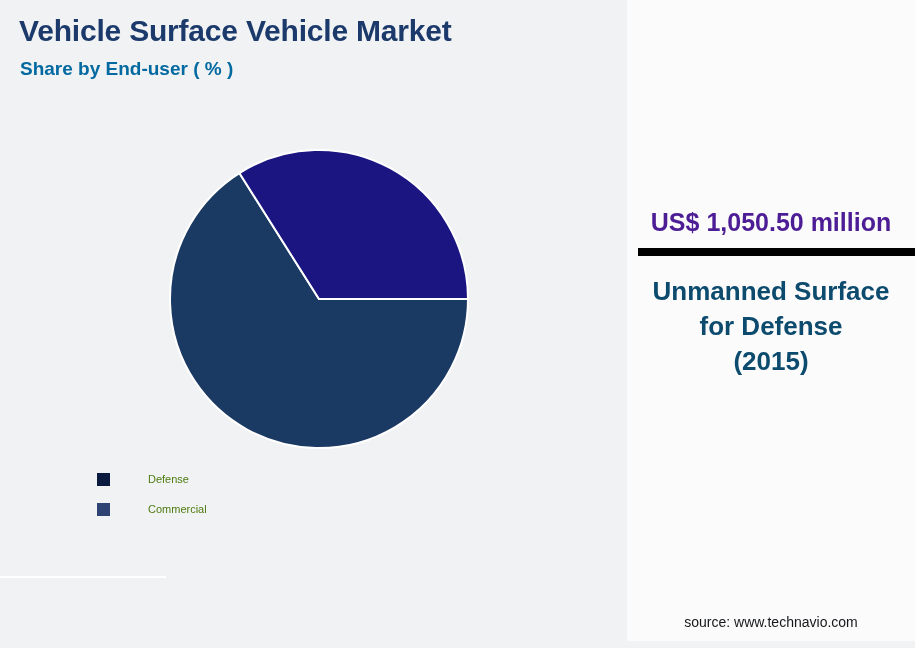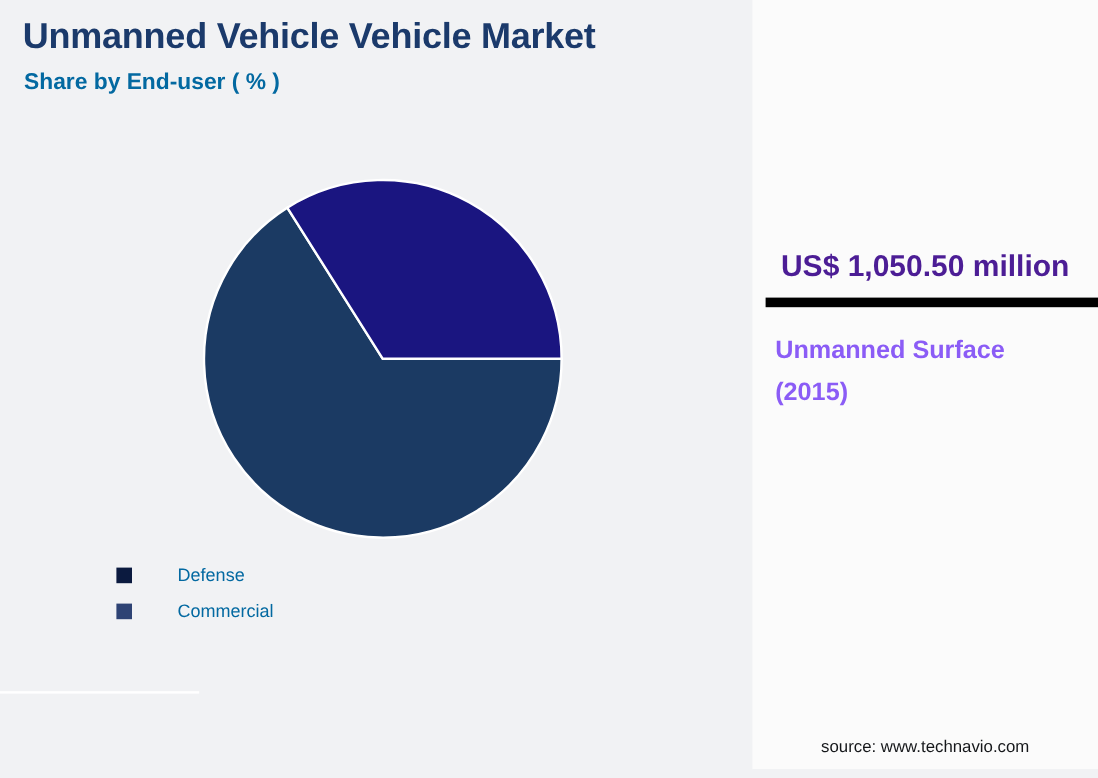--- a/index.html
+++ b/index.html
@@ -72,22 +72,22 @@
     align-items: center;
     height: 30px;
   }
   .legend-swatch {
     width: 13px;
     height: 13px;
     flex: 0 0 13px;
   }
   .legend-label {
     margin-left: 38px;
-    font-size: 15px;
-    color: #0369a1;
+    font-size: 11px;
+    color: #4d7c0f;
     white-space: nowrap;
   }
 
   .footer-rule {
     position: absolute;
     left: 0;
     top: 576px;
     width: 166px;
     height: 2px;
     background: #ffffff;
@@ -119,24 +119,24 @@
     top: 248px;
     width: 277px;
     height: 8px;
     background: #000000;
   }
   .kpi-caption {
     position: absolute;
     left: 19px;
     top: 274px;
     width: 250px;
-    text-align: left;
-    font-size: 21px;
-    font-weight: bold;
-    color: #8b5cf6;
+    text-align: center;
+    font-size: 26px;
+    font-weight: bold;
+    color: #0c4a6e;
     line-height: 35px;
   }
   .kpi-caption span {
     display: block;
   }
   .source-note {
     position: absolute;
     left: 0;
     top: 614px;
     width: 288px;
@@ -156,21 +156,21 @@
     background: #f1f2f4;
   }
 </style>
 </head>
 <body>
 
 <div id="root">
 
   <div class="left-panel">
 
-    <div class="chart-title">Unmanned Vehicle Vehicle Market</div>
+    <div class="chart-title">Vehicle Surface Vehicle Market</div>
 
     <div class="chart-subtitle">Share by End-user ( % )</div>
 
     <div class="pie-wrap">
       <svg class="pie-svg" width="318" height="318" viewBox="0 0 318 318">
 
         <path id="slice-0" fill="#1b3a63" stroke="#ffffff" stroke-width="2" d="M 159 158 L 79.38 32.06 A 149 149 0 1 0 308.00 158.00 Z"></path>
 
         <path id="slice-1" fill="#1a1580" stroke="#ffffff" stroke-width="2" d="M 159 158 L 308.00 158.00 A 149 149 0 0 0 79.38 32.06 Z"></path>
       </svg>
@@ -190,20 +190,21 @@
     <div class="footer-rule"></div>
   </div>
 
   <div class="right-panel">
     <div class="kpi-value">US$ 1,050.50 million</div>
 
     <div class="kpi-rule"></div>
 
     <div class="kpi-caption">
       <span>Unmanned Surface</span>
+      <span>for Defense</span>
       <span>(2015)</span>
     </div>
 
     <div class="source-note">source: www.technavio.com</div>
   </div>
 
   <div class="panel-bottom-strip"></div>
 </div>
 
 </body></html>

